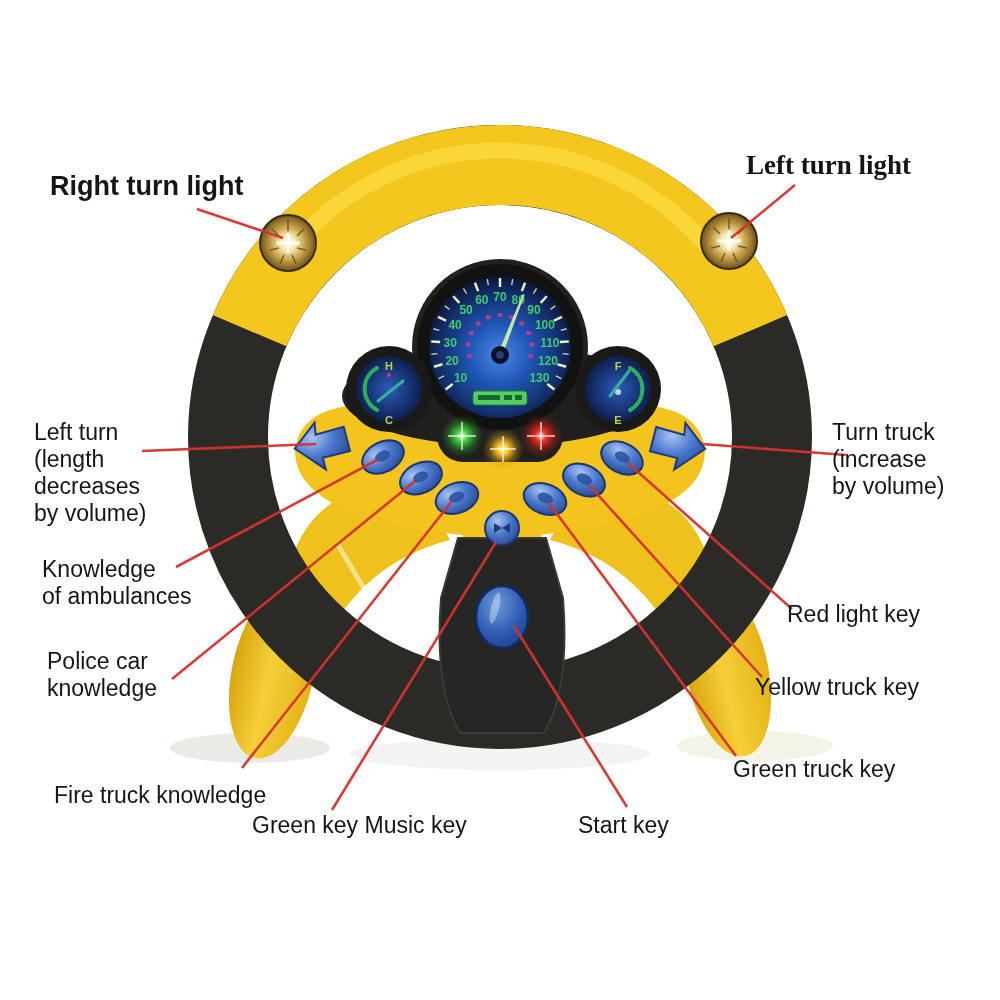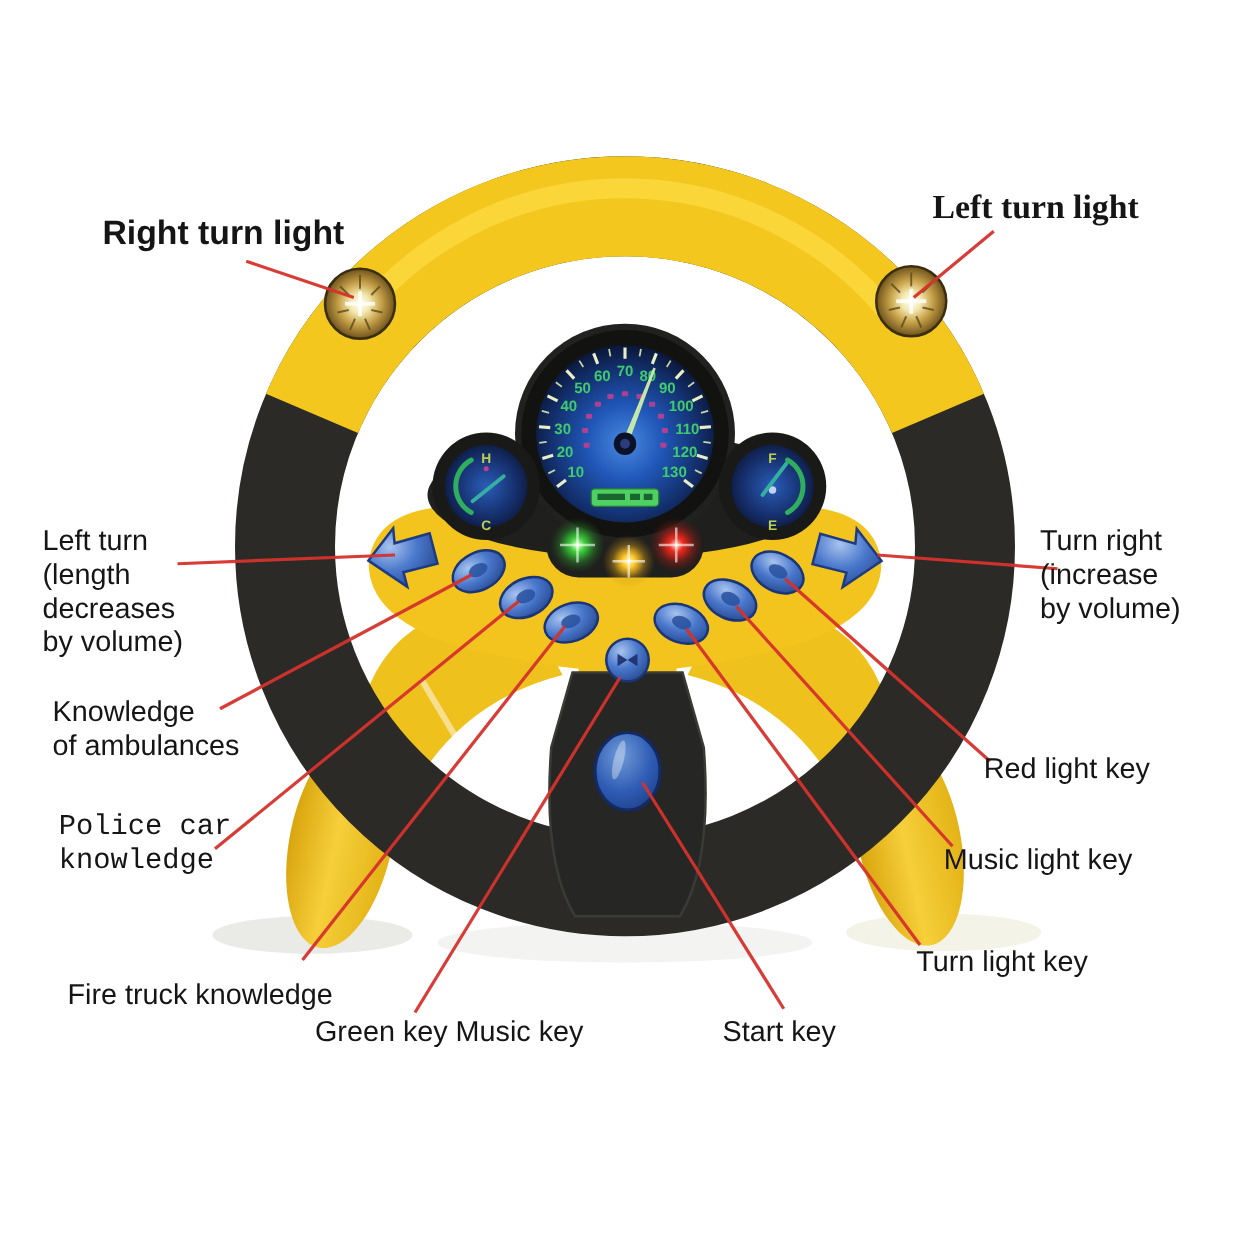--- a/index.html
+++ b/index.html
@@ -283,33 +283,33 @@
     <line x1="172" y1="679" x2="415" y2="481"></line>
     <line x1="242" y1="768" x2="452" y2="501"></line>
     <line x1="332" y1="810" x2="496" y2="542"></line>
     <line x1="627" y1="807" x2="514" y2="626"></line>
     <line x1="792" y1="609" x2="628" y2="463"></line>
     <line x1="762" y1="677" x2="589" y2="485"></line>
     <line x1="736" y1="756" x2="549" y2="503"></line>
   </g>
 </svg>
 
-<div class="label bold" style="left:50px;top:173px;margin-left:32px;">Right turn light</div>
+<div class="label bold" style="left:50px;top:173px;">Right turn light</div>
 <div class="label bold" style="left:746px;top:152px;font-family:Liberation Serif, serif;">Left turn light</div>
 <div class="label" style="left:34px;top:419px;">Left turn
 (length
 decreases
 by volume)</div>
-<div class="label" style="left:832px;top:419px;">Turn right
+<div class="label" style="left:832px;top:419px;">Turn truck
 (increase
 by volume)</div>
 <div class="label" style="left:42px;top:556px;">Knowledge
 of ambulances</div>
-<div class="label" style="left:47px;top:648px;font-family:Liberation Mono, monospace;">Police car
+<div class="label" style="left:47px;top:648px;">Police car
 knowledge</div>
 <div class="label" style="left:54px;top:782px;">Fire truck knowledge</div>
 <div class="label" style="left:252px;top:812px;">Green key Music key</div>
 <div class="label" style="left:578px;top:812px;">Start key</div>
 <div class="label" style="left:787px;top:601px;text-align:center;">Red light key</div>
-<div class="label" style="left:755px;top:674px;">Music light key</div>
-<div class="label" style="left:733px;top:756px;">Turn light key</div>
+<div class="label" style="left:755px;top:674px;">Yellow truck key</div>
+<div class="label" style="left:733px;top:756px;">Green truck key</div>
 
 </div>
 
 </body></html>

